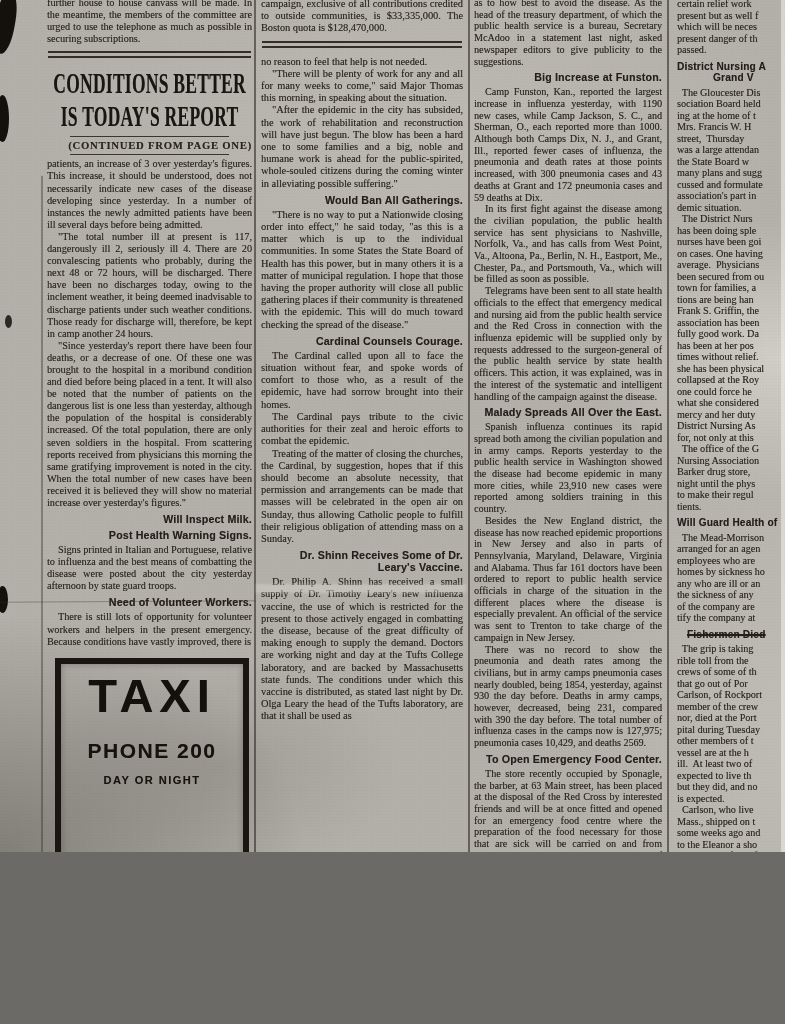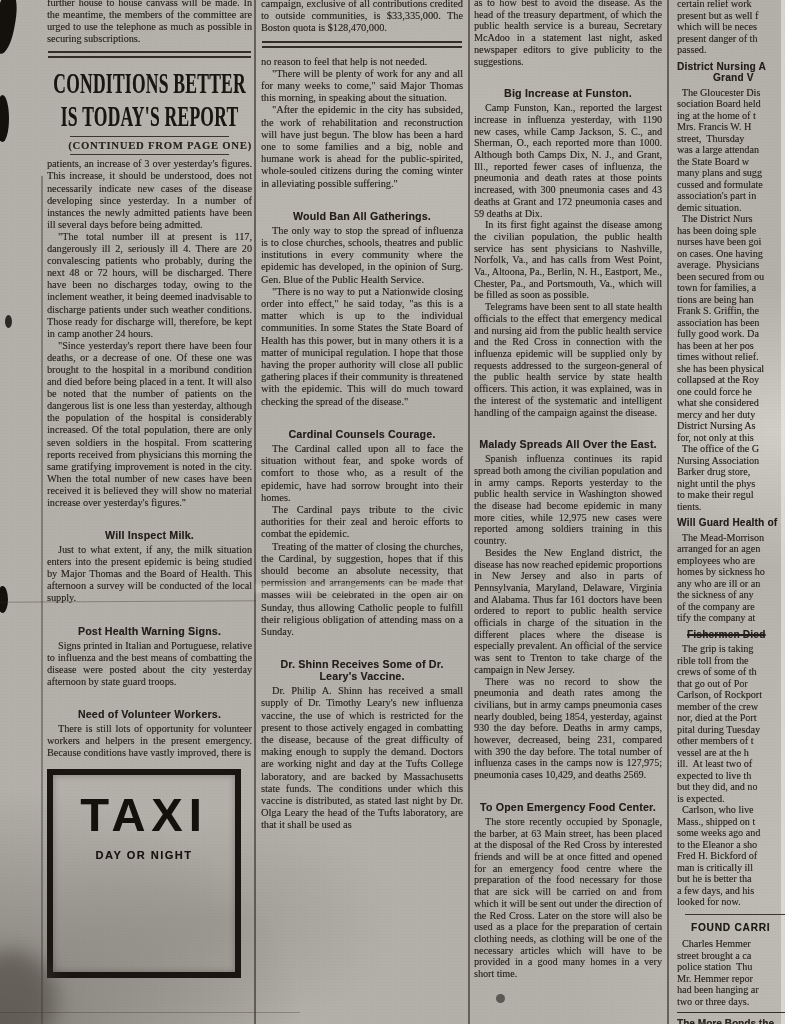--- a/index.html
+++ b/index.html
@@ -1,18 +1,18 @@
 <!DOCTYPE html>
 <html><head>
 <meta charset="utf-8">
 <style>
   * { margin:0; padding:0; box-sizing:border-box; }
   html,body { width:785px; height:1024px; background:#6b6a66; }
   .page {
-    position:relative; width:785px; height:1024px; overflow:hidden;
+    position:relative; width:785px; height:852px; overflow:hidden;
     font-family:"Liberation Serif", serif; color:#2a2620;
     background:
       radial-gradient(ellipse 260px 200px at 99% 42%, rgba(232,230,222,.55), transparent 70%),
       radial-gradient(ellipse 420px 330px at 0% 100%, rgba(62,59,52,.42), transparent 72%),
       radial-gradient(ellipse 260px 160px at 28% 90%, rgba(96,93,84,.22), transparent 70%),
       radial-gradient(ellipse 520px 320px at 55% 16%, rgba(206,203,194,.35), transparent 75%),
       radial-gradient(ellipse 300px 500px at 100% 85%, rgba(214,211,202,.35), transparent 75%),
       #b3b0a9;
     text-shadow:0.2px 0.2px 0.6px rgba(55,48,40,.5);
   }
@@ -35,21 +35,21 @@
   .b.para{ text-align:justify; text-indent:11px; }
   .col1 .para{ font-size:10.2px; line-height:12.1px; }
   .col2 .para{ font-size:10.3px; line-height:12.2px; }
   .col3 .para{ font-size:10.1px; line-height:11.7px; }
   .col4 .b{ font-size:10.1px; line-height:11.5px; }
   .b.ni{ text-indent:0; }
   .b.frag{ white-space:pre; text-align:left; text-indent:0; overflow:visible; }
 
   .subhead{
     font-family:"Liberation Sans", sans-serif; font-weight:bold;
-    font-size:10.6px; text-align:center; margin:20px 0 3px; letter-spacing:.2px; color:#241f1a;
+    font-size:10.6px; text-align:right; margin:4px 0 3px; letter-spacing:.2px; color:#241f1a;
   }
   .col4 .subhead{ margin:5px 0 3px; }
   .subhead-big{
     font-family:"Liberation Sans", sans-serif; font-weight:bold;
     font-size:13.5px; letter-spacing:.8px; margin:7px 0 5px; padding-left:14px; color:#1d1915;
   }
   .struck{ text-decoration:line-through; text-decoration-thickness:2px; padding-left:10px; }
   .bold-line{ font-weight:bold; font-size:11px; font-family:"Liberation Sans", sans-serif; padding-top:2px; }
 
   .headline{
@@ -60,22 +60,22 @@
   }
   .continued{
     font-weight:bold; text-align:right; font-size:10.6px; letter-spacing:.8px; margin:3px 0;
   }
   .rule-double{ height:7px; border-top:2.5px solid #332e27; border-bottom:2px solid #332e27; margin:6px 1px 8px; }
   .rule-short{ width:78%; margin:3px auto; border-top:1.2px solid #3b352d; }
   .col4 .rule-short{ width:86%; margin:6px 0 2px 8px; }
   .rule-col{ width:96%; border-top:1.6px solid #332e27; margin:5px 0 3px; }
 
   .ad{
-    width:194px; height:209px; margin-top:10px; margin-left:0;
-    border:6px solid #1a1511; padding-top:16px; text-align:center;
+    width:194px; height:209px; margin-top:10px; margin-left:8px;
+    border:6px solid #1a1511; padding-top:8px; text-align:center;
     box-shadow:0 0 6px rgba(40,35,28,.35) inset;
   }
   .ad-title{
     font-family:"Liberation Sans", sans-serif; font-weight:bold; font-size:47px;
     letter-spacing:6px; color:#14100c; line-height:1;
   }
   .ad-phone{
     font-family:"Liberation Sans", sans-serif; font-weight:bold; font-size:21px;
     letter-spacing:1.5px; margin-top:20px; color:#17120e;
   }
@@ -113,54 +113,53 @@
         <div>CONDITIONS BETTER</div>
         <div>IS TODAY'S REPORT</div>
       </div>
       <div class="b rule-short"></div>
       <div class="b continued">(CONTINUED FROM PAGE ONE)</div>
       <div class="b rule-short"></div>
       <div class="b para ni">patients, an increase of 3 over yesterday's figures. This increase, it should be understood, does not necessarily indicate new cases of the disease developing since yesterday. In a number of instances the newly admitted patients have been ill several days before being admitted.</div>
       <div class="b para">"The total number ill at present is 117, dangerously ill 2, seriously ill 4. There are 20 convalescing patients who probably, during the next 48 or 72 hours, will be discharged. There have been no discharges today, owing to the inclement weather, it being deemed inadvisable to discharge patients under such weather conditions. Those ready for discharge will, therefore, be kept in camp another 24 hours.</div>
       <div class="b para">"Since yesterday's report there have been four deaths, or a decrease of one. Of these one was brought to the hospital in a moribund condition and died before being placed in a tent. It will also be noted that the number of patients on the dangerous list is one less than yesterday, although the population of the hospital is considerably increased. Of the total population, there are only seven soldiers in the hospital. From scattering reports received from physicians this morning the same gratifying improvement is noted in the city. When the total number of new cases have been received it is believed they will show no material increase over yesterday's figures."</div>
       <div class="b subhead">Will Inspect Milk.</div>
-      <div class="b para">Just to what extent, if any, the milk situation enters into the present epidemic is being studied by Major Thomas and the Board of Health. This afternoon a survey will be conducted of the local supply.</div>
       <div class="b subhead">Post Health Warning Signs.</div>
       <div class="b para">Signs printed in Italian and Portuguese, relative to influenza and the best means of combatting the disease were posted about the city yesterday afternoon by state guard troops.</div>
       <div class="b subhead">Need of Volunteer Workers.</div>
       <div class="b para">There is still lots of opportunity for volunteer workers and helpers in the present emergency. Because conditions have vastly improved, there is</div>
       <div class="b ad">
         <div class="ad-title">TAXI</div>
+        <div class="ad-phone">PHONE 200</div>
         <div class="ad-hours">DAY OR NIGHT</div>
       </div>
     </div>
   <div class="col col2">
       <div class="b para ni">campaign, exclusive of all contributions credited to outside communities, is $33,335,000. The Boston quota is $128,470,000.</div>
       <div class="b rule-double"></div>
       <div class="b para ni">no reason to feel that help is not needed.</div>
       <div class="b para">"There will be plenty of work for any and all for many weeks to come," said Major Thomas this morning, in speaking about the situation.</div>
       <div class="b para">"After the epidemic in the city has subsided, the work of rehabilitation and reconstruction will have just begun. The blow has been a hard one to some families and a big, noble and humane work is ahead for the public-spirited, whole-souled citizens during the coming winter in alleviating possible suffering."</div>
       <div class="b subhead">Would Ban All Gatherings.</div>
-      <div class="b para">The only way to stop the spread of influenza is to close churches, schools, theatres and public institutions in every community where the epidemic has developed, in the opinion of Surg. Gen. Blue of the Public Health Service.</div>
       <div class="b para">"There is no way to put a Nationwide closing order into effect," he said today, "as this is a matter which is up to the individual communities. In some States the State Board of Health has this power, but in many others it is a matter of municipal regulation. I hope that those having the proper authority will close all public gathering places if their community is threatened with the epidemic. This will do much toward checking the spread of the disease."</div>
       <div class="b subhead">Cardinal Counsels Courage.</div>
       <div class="b para">The Cardinal called upon all to face the situation without fear, and spoke words of comfort to those who, as a result of the epidemic, have had sorrow brought into their homes.</div>
       <div class="b para">The Cardinal pays tribute to the civic authorities for their zeal and heroic efforts to combat the epidemic.</div>
       <div class="b para">Treating of the matter of closing the churches, the Cardinal, by suggestion, hopes that if this should become an absolute necessity, that permission and arrangements can be made that masses will be celebrated in the open air on Sunday, thus allowing Catholic people to fulfill their religious obligation of attending mass on a Sunday.</div>
       <div class="b subhead">Dr. Shinn Receives Some of Dr. Leary's Vaccine.</div>
       <div class="b para">Dr. Philip A. Shinn has received a small supply of Dr. Timothy Leary's new influenza vaccine, the use of which is restricted for the present to those actively engaged in combatting the disease, because of the great difficulty of making enough to supply the demand. Doctors are working night and day at the Tufts College laboratory, and are backed by Massachusetts state funds. The conditions under which this vaccine is distributed, as stated last night by Dr. Olga Leary the head of the Tufts laboratory, are that it shall be used as</div>
     </div>
   <div class="col col3">
       <div class="b para ni">as to how best to avoid the disease. As the head of the treasury department, of which the public health service is a bureau, Secretary McAdoo in a statement last night, asked newspaper editors to give publicity to the suggestions.</div>
       <div class="b subhead">Big Increase at Funston.</div>
       <div class="b para">Camp Funston, Kan., reported the largest increase in influenza yesterday, with 1190 new cases, while Camp Jackson, S. C., and Sherman, O., each reported more than 1000. Although both Camps Dix, N. J., and Grant, Ill., reported fewer cases of influenza, the pneumonia and death rates at those points increased, with 300 pneumonia cases and 43 deaths at Grant and 172 pneumonia cases and 59 deaths at Dix.</div>
       <div class="b para">In its first fight against the disease among the civilian population, the public health service has sent physicians to Nashville, Norfolk, Va., and has calls from West Point, Va., Altoona, Pa., Berlin, N. H., Eastport, Me., Chester, Pa., and Portsmouth, Va., which will be filled as soon as possible.</div>
       <div class="b para">Telegrams have been sent to all state health officials to the effect that emergency medical and nursing aid from the public health service and the Red Cross in connection with the influenza epidemic will be supplied only by requests addressed to the surgeon-general of the public health service by state health officers. This action, it was explained, was in the interest of the systematic and intelligent handling of the campaign against the disease.</div>
       <div class="b subhead">Malady Spreads All Over the East.</div>
-      <div class="b para">Spanish influenza continues its rapid spread both among the civilian population and in army camps. Reports yesterday to the public health service in Washington showed the disease had become epidemic in many more cities, while 12,975 new cases were reported among soldiers training in this country.</div>
+      <div class="b para">Spanish influenza continues its rapid spread both among the civilian population and in army camps. Reports yesterday to the public health service in Washington showed the disease had become epidemic in many more cities, while 23,910 new cases were reported among soldiers training in this country.</div>
       <div class="b para">Besides the New England district, the disease has now reached epidemic proportions in New Jersey and also in parts of Pennsylvania, Maryland, Delaware, Virginia and Alabama. Thus far 161 doctors have been ordered to report to public health service officials in charge of the situation in the different places where the disease is especially prevalent. An official of the service was sent to Trenton to take charge of the campaign in New Jersey.</div>
       <div class="b para">There was no record to show the pneumonia and death rates among the civilians, but in army camps pneumonia cases nearly doubled, being 1854, yesterday, against 930 the day before. Deaths in army camps, however, decreased, being 231, compared with 390 the day before. The total number of influenza cases in the camps now is 127,975; pneumonia cases 10,429, and deaths 2569.</div>
       <div class="b subhead">To Open Emergency Food Center.</div>
       <div class="b para">The store recently occupied by Sponagle, the barber, at 63 Main street, has been placed at the disposal of the Red Cross by interested friends and will be at once fitted and opened for an emergency food centre where the preparation of the food necessary for those that are sick will be carried on and from which it will be sent out under the direction of the Red Cross. Later on the store will also be used as a place for the preparation of certain clothing needs, as clothing will be one of the necessary articles which will have to be provided in a good many homes in a very short time.</div>
     </div>
   <div class="col col4">
       <div class="b para frag">certain relief work
 present but as well f
 which will be neces
 present danger of th

